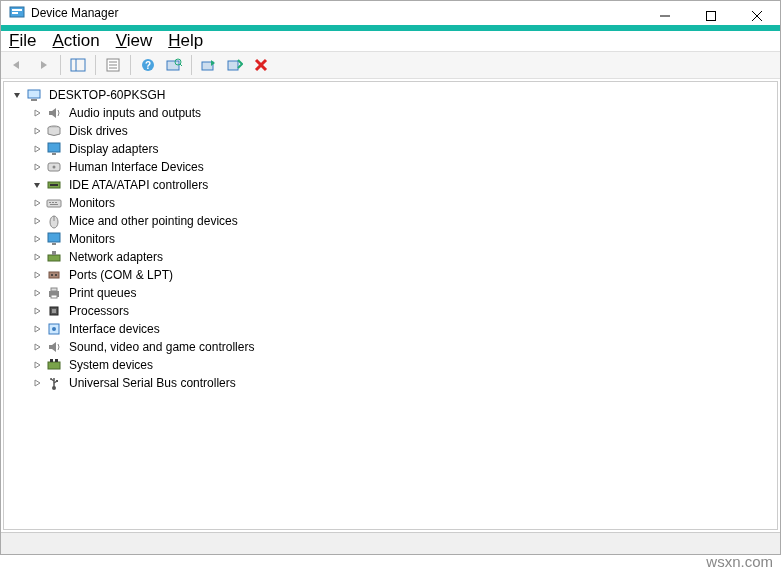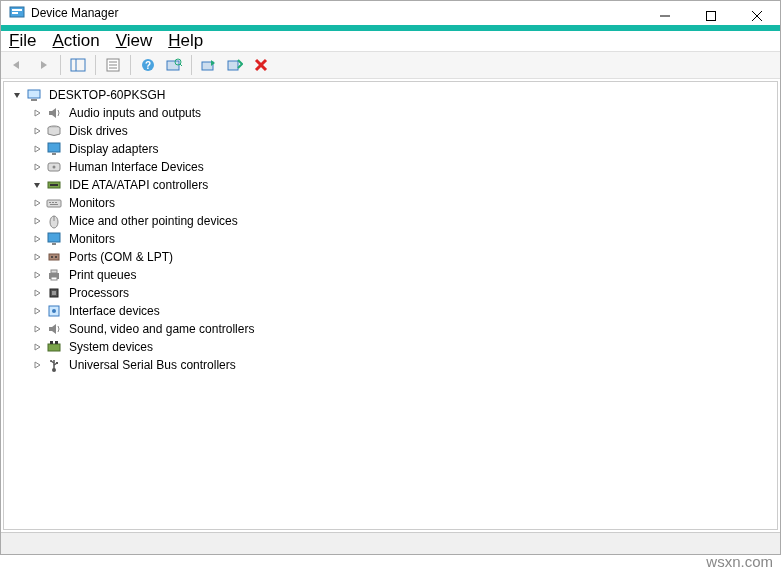--- a/index.html
+++ b/index.html
@@ -292,20 +292,36 @@
             </li>
             <li>
               <div class="row indent-1">
                 <span class="chev">
                   <svg width="10" height="10">
                     <path d="M3 2 L8 5 L3 8 Z" fill="none" stroke="#888"></path>
                   </svg>
                 </span>
                 <span class="node-icon">
                   <svg width="16" height="16" viewBox="0 0 16 16">
+                    <rect x="2" y="6" width="12" height="6" fill="#7aa34a" stroke="#4a6b2a"></rect>
+                    <rect x="6" y="2" width="4" height="4" fill="#888"></rect>
+                  </svg>
+                </span>
+                <span class="label">Network adapters</span>
+              </div>
+            </li>
+            <li>
+              <div class="row indent-1">
+                <span class="chev">
+                  <svg width="10" height="10">
+                    <path d="M3 2 L8 5 L3 8 Z" fill="none" stroke="#888"></path>
+                  </svg>
+                </span>
+                <span class="node-icon">
+                  <svg width="16" height="16" viewBox="0 0 16 16">
                     <rect x="3" y="5" width="10" height="6" fill="#a87" stroke="#754"></rect>
                     <circle cx="6" cy="8" r="1" fill="#333"></circle>
                     <circle cx="10" cy="8" r="1" fill="#333"></circle>
                   </svg>
                 </span>
                 <span class="label">Ports (COM &amp; LPT)</span>
               </div>
             </li>
             <li>
               <div class="row indent-1">

